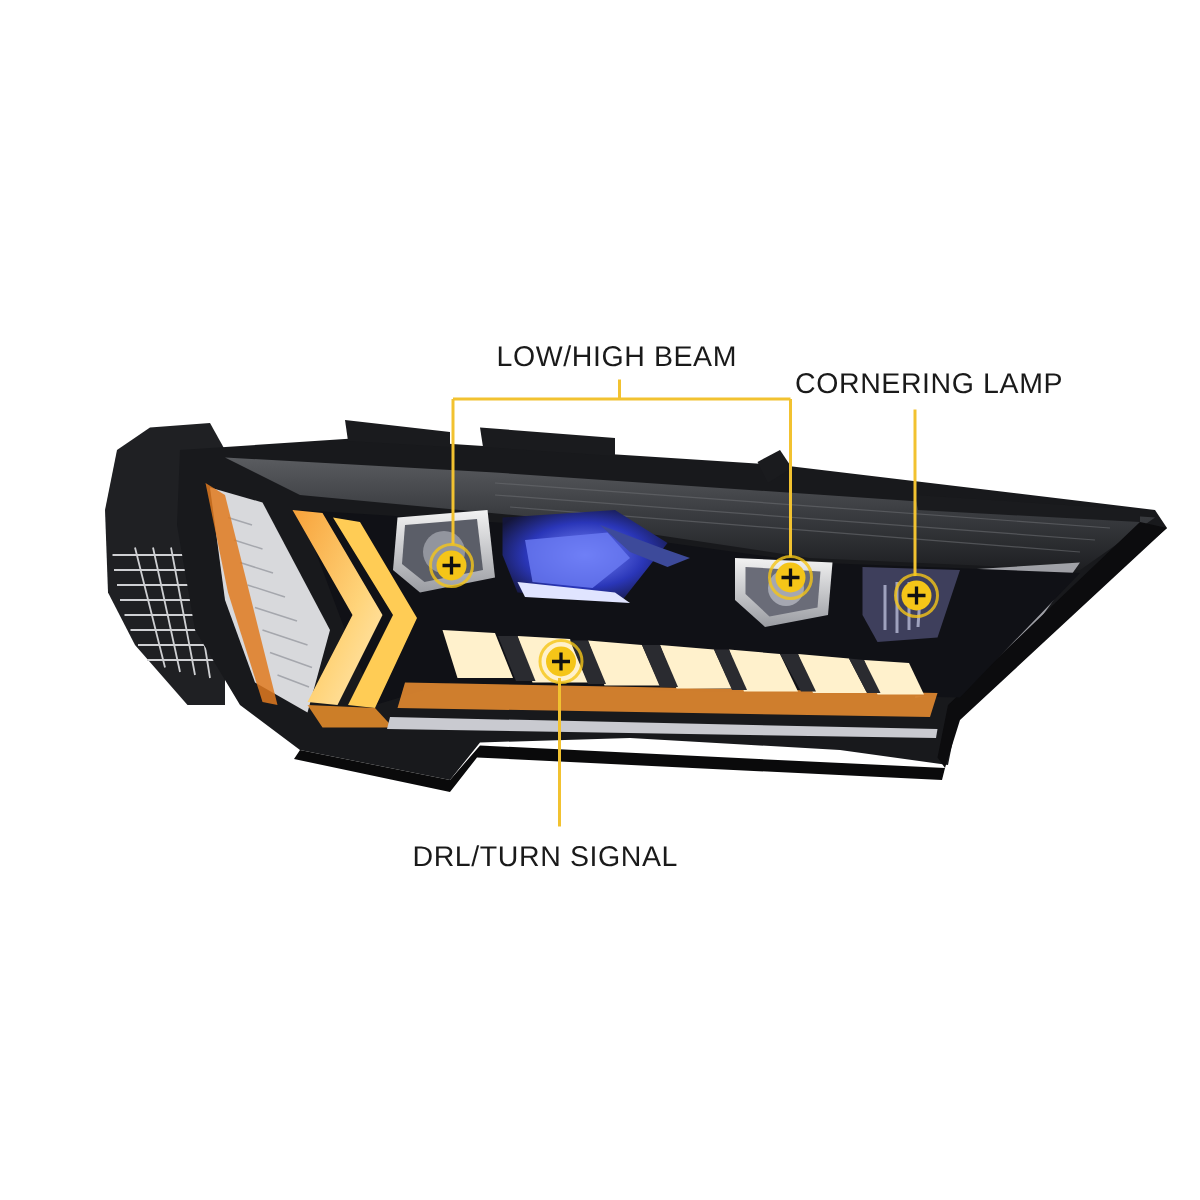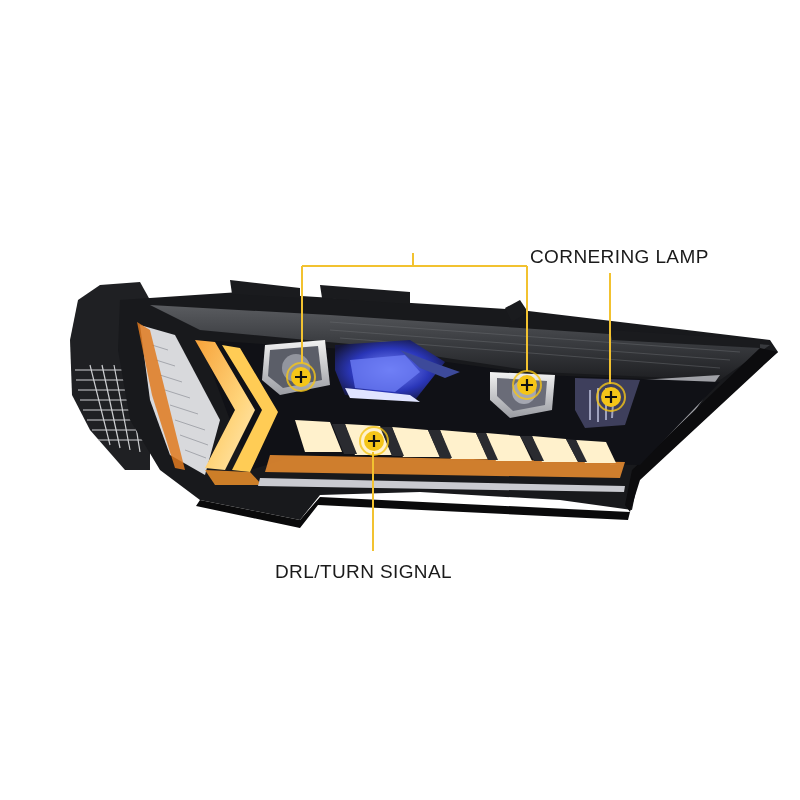--- a/index.html
+++ b/index.html
@@ -176,15 +176,16 @@
       <circle cx="611" cy="397" r="10" fill="#f5c518"></circle>
       <path d="M605,397 L617,397 M611,391 L611,403" stroke="#111" stroke-width="2.2"></path>
     </g>
     <g>
       <circle cx="374" cy="441" r="14" fill="none" stroke="#f5c518" stroke-width="2" opacity="0.8"></circle>
       <circle cx="374" cy="441" r="10" fill="#f5c518"></circle>
       <path d="M368,441 L380,441 M374,435 L374,447" stroke="#111" stroke-width="2.2"></path>
     </g>
   </svg>
 
+  <div class="label label-low-high">LOW/HIGH BEAM</div>
   <div class="label label-cornering">CORNERING LAMP</div>
   <div class="label label-drl">DRL/TURN SIGNAL</div>
 </div>
 
 </body></html>

